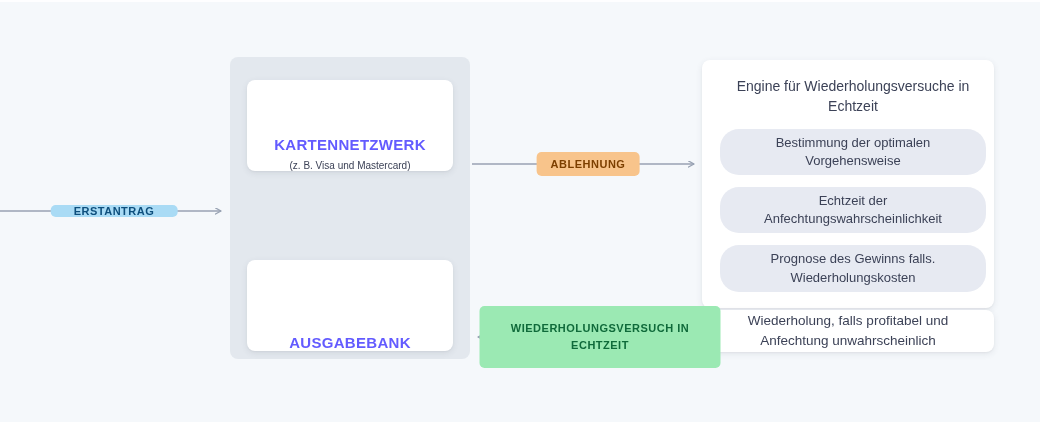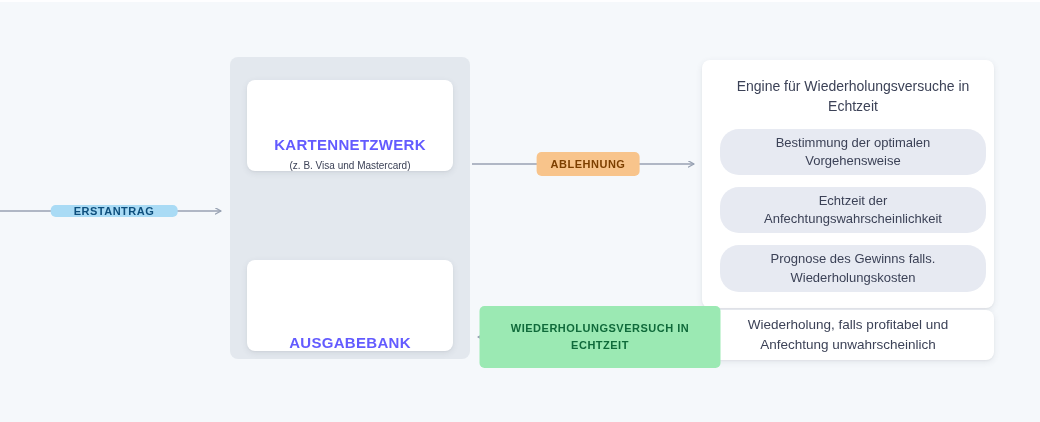--- a/index.html
+++ b/index.html
@@ -110,21 +110,21 @@
     text-align: center;
     padding: 5px 20px;
     min-height: 27px;
     display: flex; align-items: center; justify-content: center;
   }
 
   
   .outcome-card {
     position: absolute;
     left: 702px; top: 310px;
-    width: 292px; height: 50px;
+    width: 292px; height: 42px;
     background: #ffffff;
     border-radius: 8px;
     box-shadow: 0 2px 6px rgba(60,66,87,0.10), 0 1px 2px rgba(0,0,0,0.04);
     display: flex; align-items: center; justify-content: center;
     text-align: center;
     color: #3c4257;
     font-size: 13.5px;
     line-height: 1.45;
     box-sizing: border-box;
     padding: 6px 14px;

